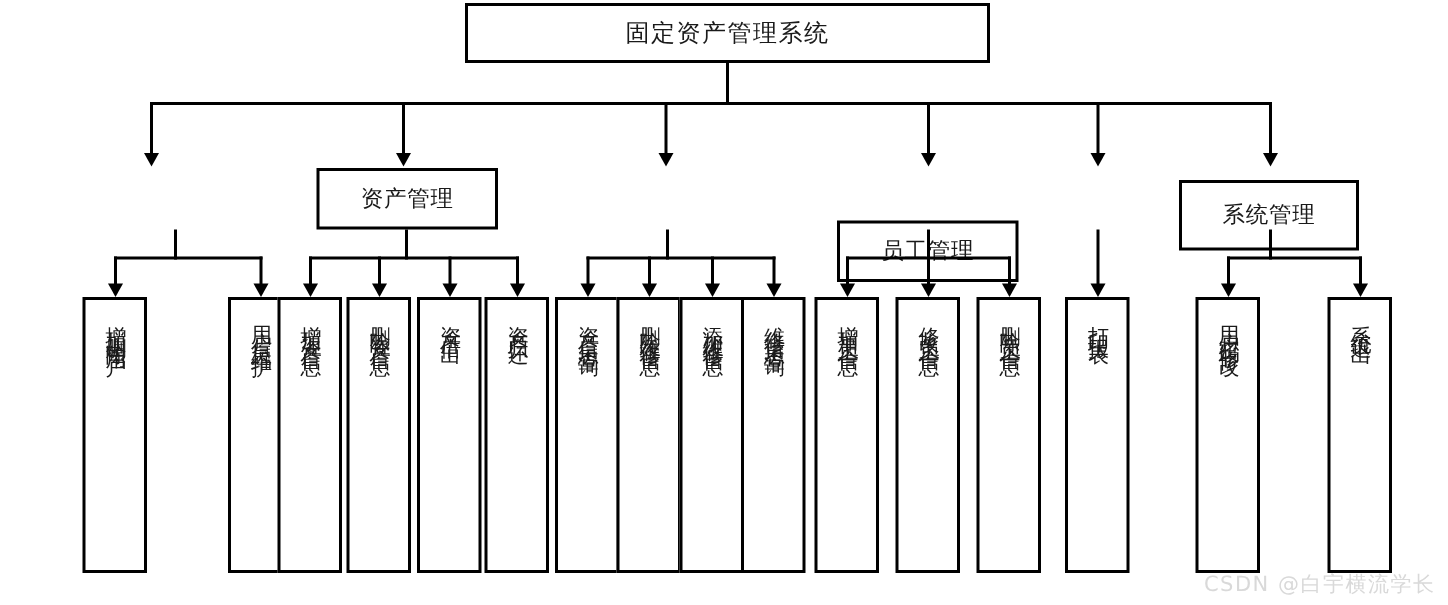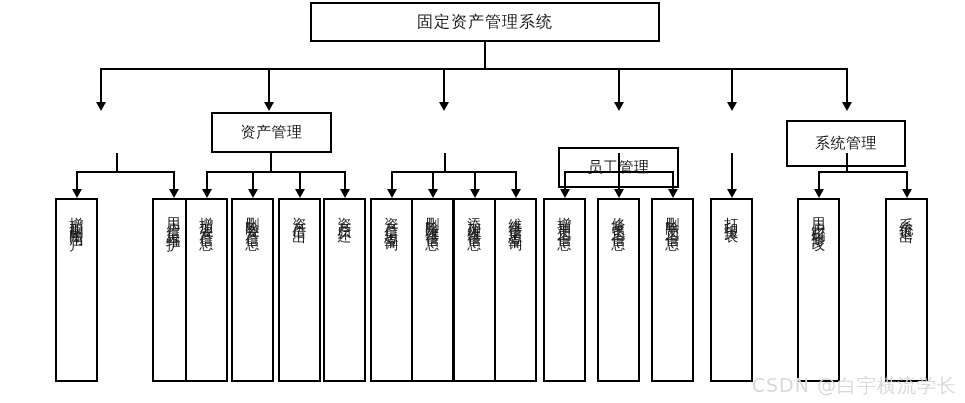--- a/index.html
+++ b/index.html
@@ -59,21 +59,21 @@
     width: 0;
     height: 0;
     border-left: 5px solid transparent;
     border-right: 5px solid transparent;
     border-top: 9px solid #000000;
   }
   .watermark {
     position: absolute;
     right: 8px;
     bottom: 4px;
-    font-size: 19px;
+    font-size: 14px;
     color: #d9d9d9;
     letter-spacing: 1px;
     white-space: nowrap;
     font-family: "DejaVu Sans", "Liberation Sans", sans-serif;
   }
 </style>
 </head>
 <body>
 
 <div id="canvas">

